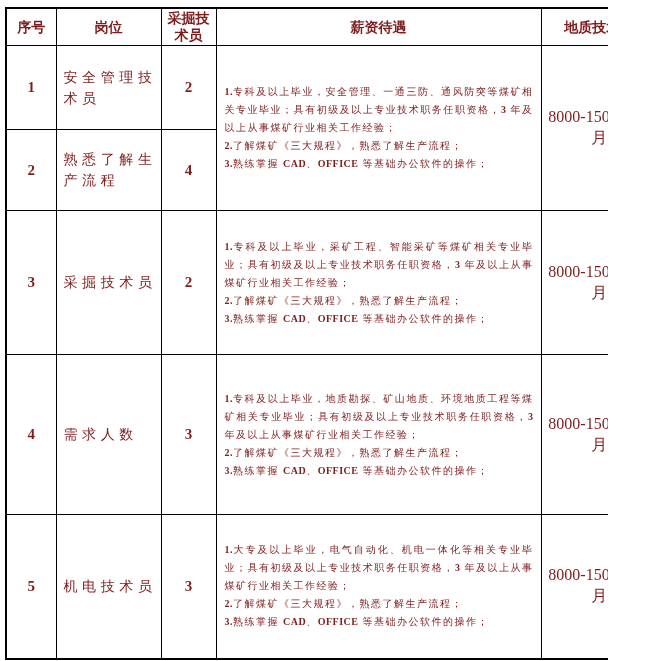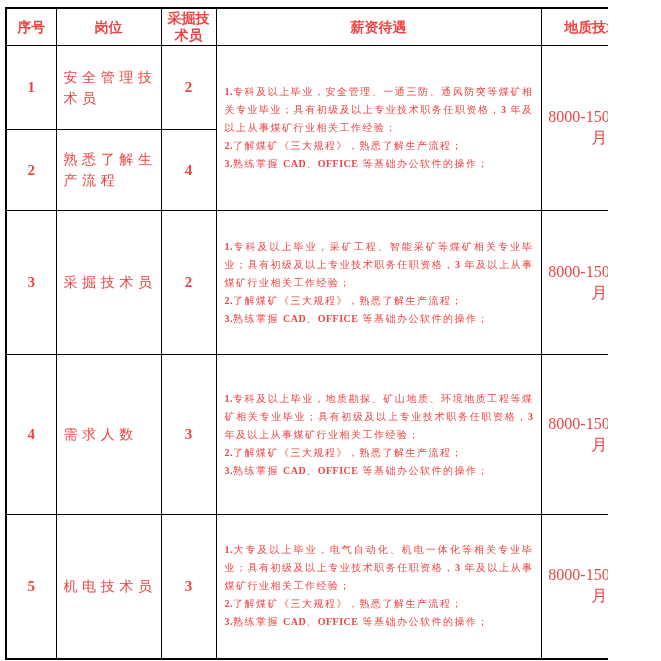--- a/index.html
+++ b/index.html
@@ -1,21 +1,21 @@
 <!DOCTYPE html>
 <html><head>
 <meta charset="utf-8">
 <style>
   html,body{margin:0;padding:0;background:#ffffff;}
   .page{
     position:relative;
     width:608px;height:661px;
     background:#ffffff;
     font-family:"Liberation Serif","DejaVu Serif",serif;
-    color:#ef4444;
+    color:#7f1d1d;
     overflow:hidden;
   }
   table.recruit{
     position:absolute;left:5px;top:7px;
     width:652px;
     table-layout:fixed;
     border-collapse:collapse;
     border:2px solid #000000;
   }
   .recruit th,.recruit td{

